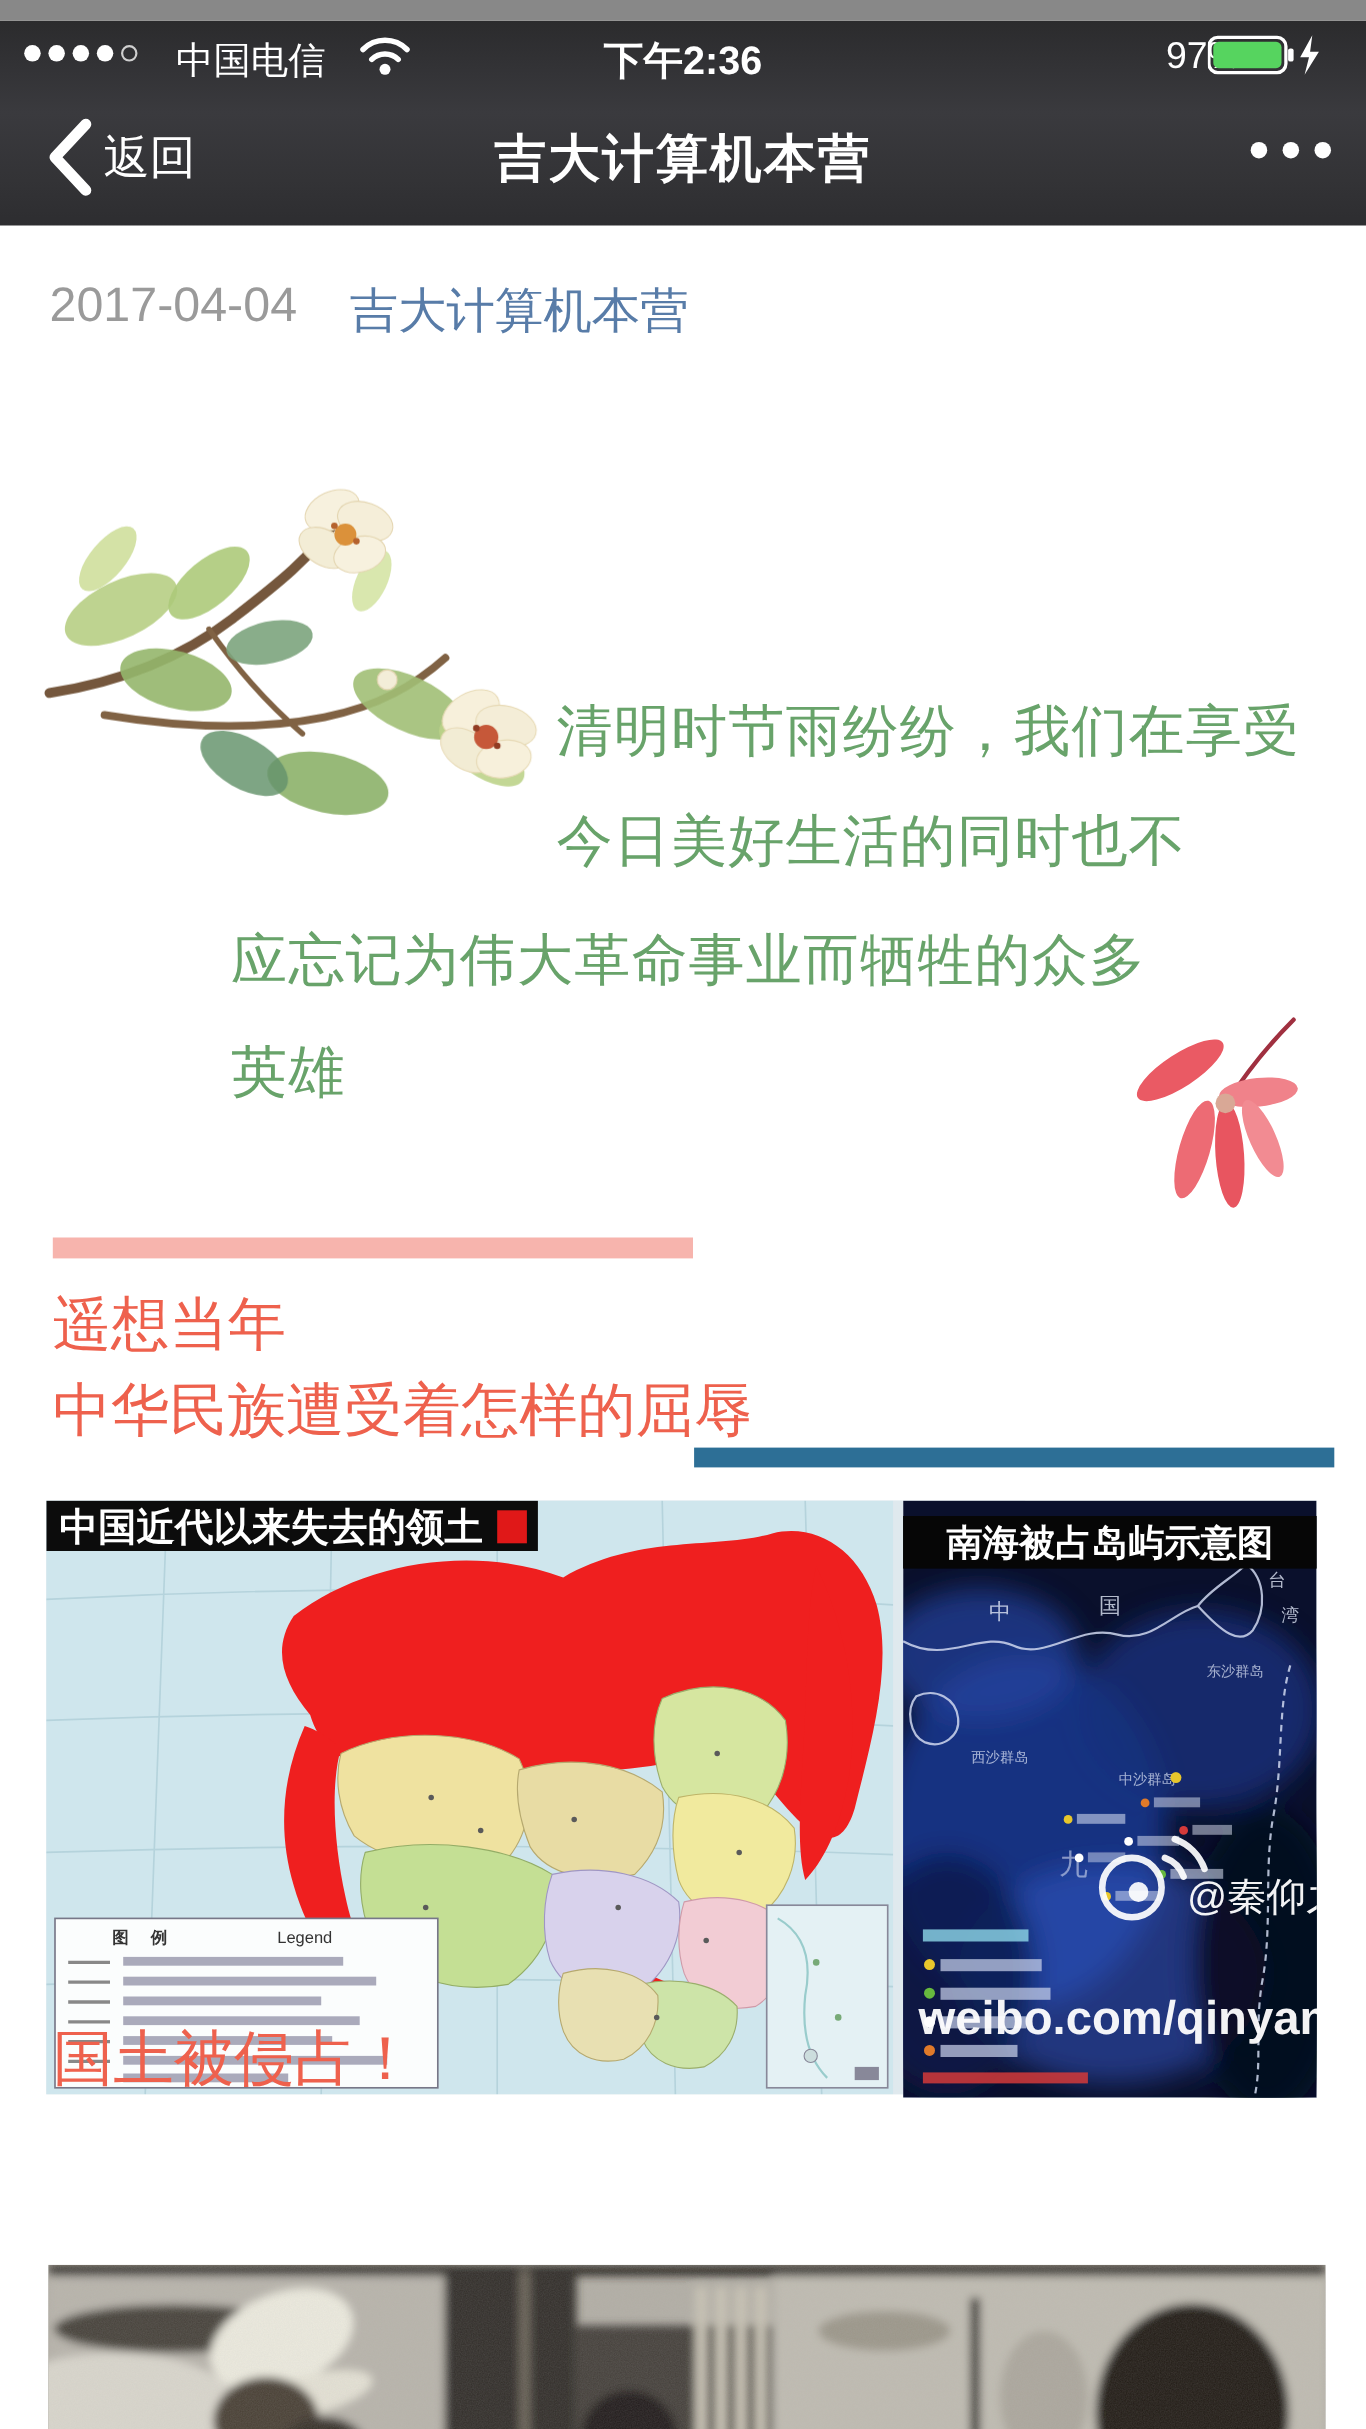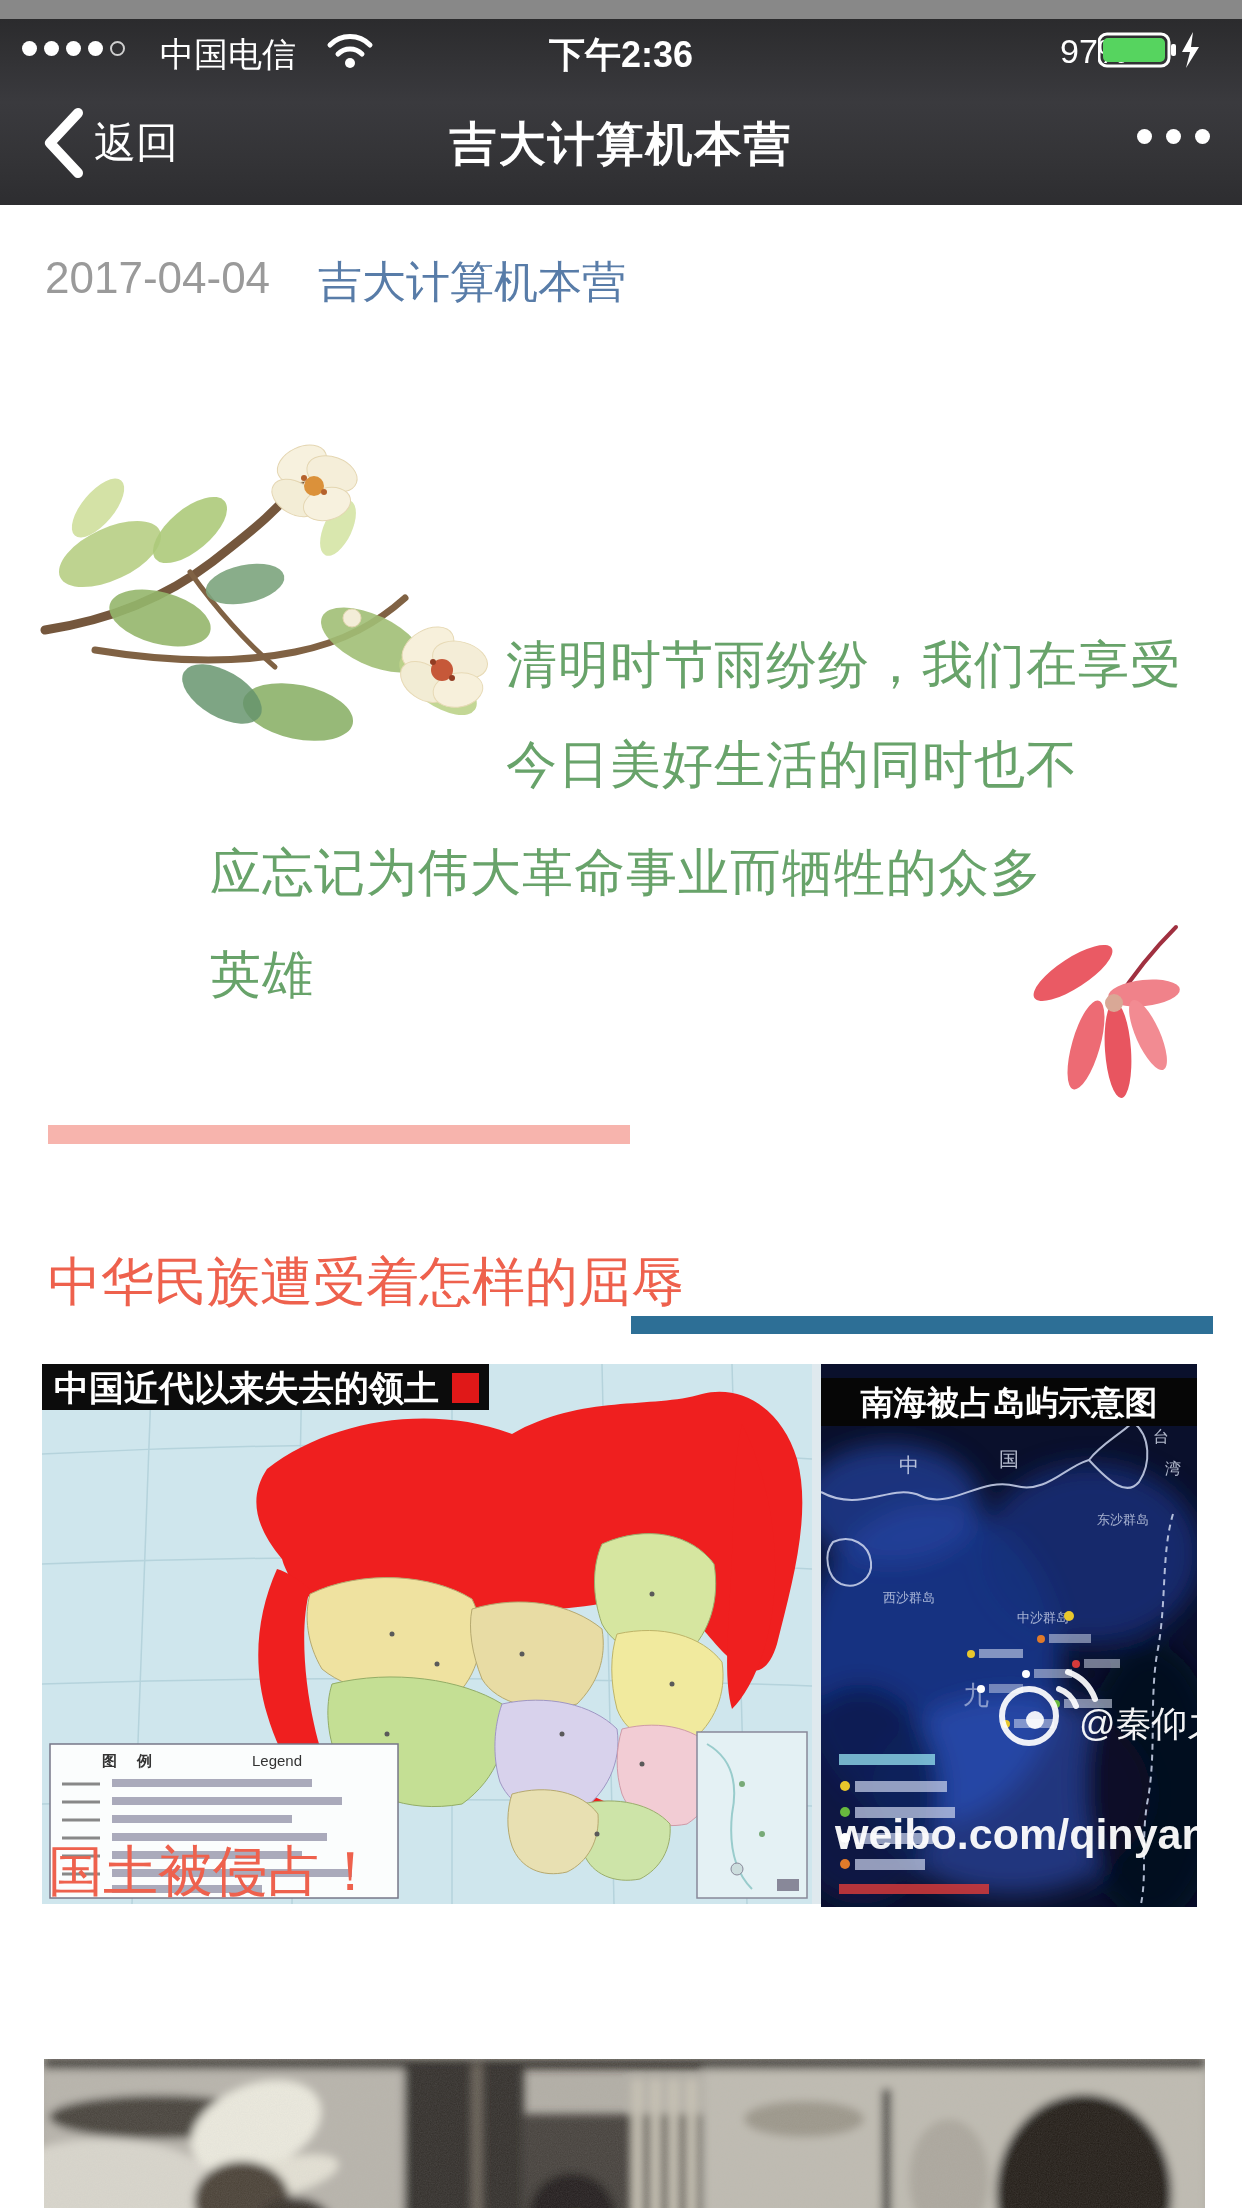--- a/index.html
+++ b/index.html
@@ -127,20 +127,21 @@
     <path d="M97,86 C115,58 136,32 158,10" stroke="#a03040" stroke-width="4" fill="none" stroke-linecap="round"></path>
     <ellipse cx="55" cy="56" rx="46" ry="15" fill="#ea5a64" transform="rotate(-33 55 56)"></ellipse>
     <ellipse cx="126" cy="76" rx="36" ry="13" fill="#f0828a" transform="rotate(-6 126 76)"></ellipse>
     <ellipse cx="68" cy="128" rx="14" ry="46" fill="#ed6b74" transform="rotate(16 68 128)"></ellipse>
     <ellipse cx="100" cy="133" rx="13" ry="48" fill="#e85560" transform="rotate(-4 100 133)"></ellipse>
     <ellipse cx="130" cy="118" rx="12" ry="38" fill="#f28b92" transform="rotate(-24 130 118)"></ellipse>
     <circle cx="96" cy="86" r="9" fill="#d9a896"></circle>
   </svg>
 
   <div class="abs" id="bar-pink" style="left:48px;top:1106px;width:582px;height:19px;"></div>
+  <div class="abs coral" style="left:48px;top:1150px;">遥想当年</div>
   <div class="abs coral" style="left:48px;top:1228px;text-align:center;">中华民族遭受着怎样的屈辱</div>
   <div class="abs" id="bar-teal" style="left:631px;top:1297px;width:582px;height:18px;"></div>
 
   <div class="abs imgbox" style="left:42px;top:1345px;width:890px;height:540px;">
     <svg width="770" height="540" viewBox="0 0 770 540">
       <rect width="770" height="540" fill="#cfe6ed"></rect>
       <g stroke="#b5d3dc" stroke-width="1.5">
         <path d="M0,90 Q385,70 770,95" fill="none"></path>
           <path d="M0,200 Q385,185 770,205" fill="none"></path>
         <path d="M0,320 Q385,308 770,322" fill="none"></path>

